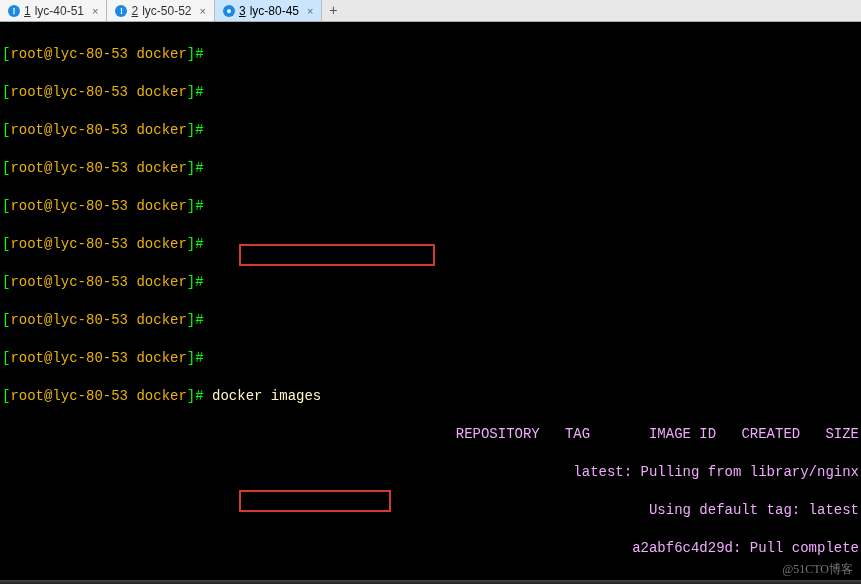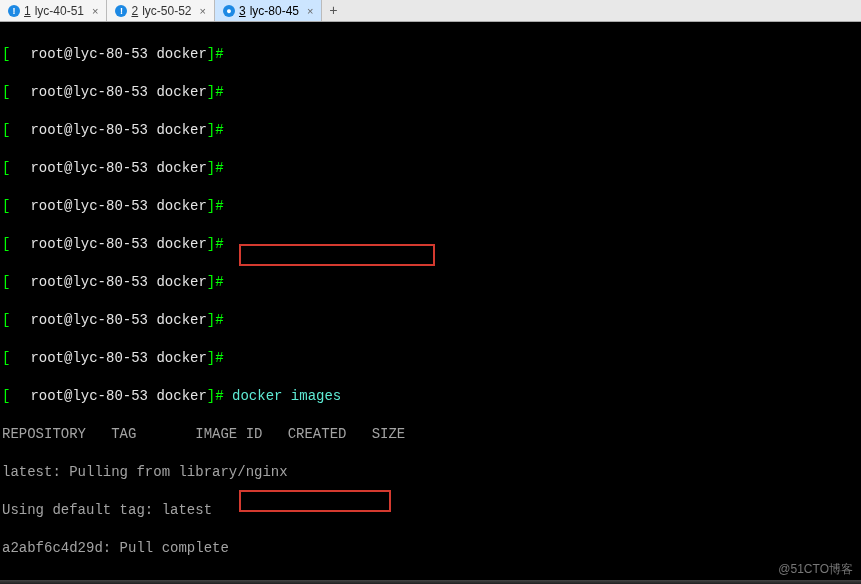--- a/index.html
+++ b/index.html
@@ -60,34 +60,34 @@
   color: #555;
   cursor: pointer;
 }
 .terminal {
   padding: 4px 2px;
   line-height: 19px;
   white-space: pre;
   color: #00ff00;
 }
 .bracket { color: #00ff00; }
-.prompt-user { color: #e5e5e5; margin-left: 20px; }
-.cmd { color: #5eead4; }
-.out { color: #a3a3a3; }
+.prompt-user { color: #eab308; }
+.cmd { color: #fef9c3; }
+.out { color: #f0abfc; text-align: right; }
 .highlight-box-1 {
   position: absolute;
   border: 2px solid #d43a2f;
   pointer-events: none;
 }
 .watermark {
   position: absolute;
   right: 8px;
   bottom: 6px;
   color: #777;
-  font-family: Liberation Sans, sans-serif;
+  font-family: Liberation Serif, serif;
   font-size: 12px;
 }
 .bottom-bar {
   position: absolute;
   left: 0; right: 0; bottom: 0;
   height: 4px;
   background: linear-gradient(#444,#222);
 }
 </style>
 </head>

